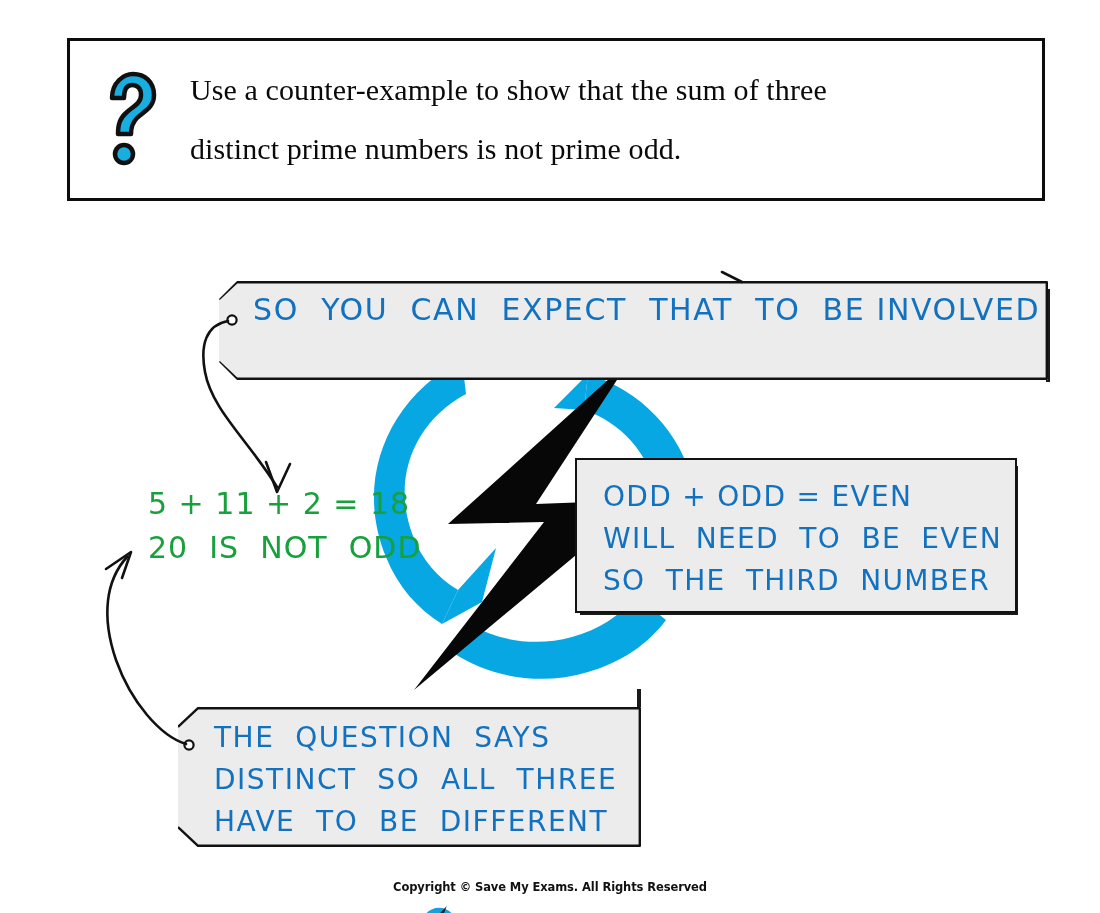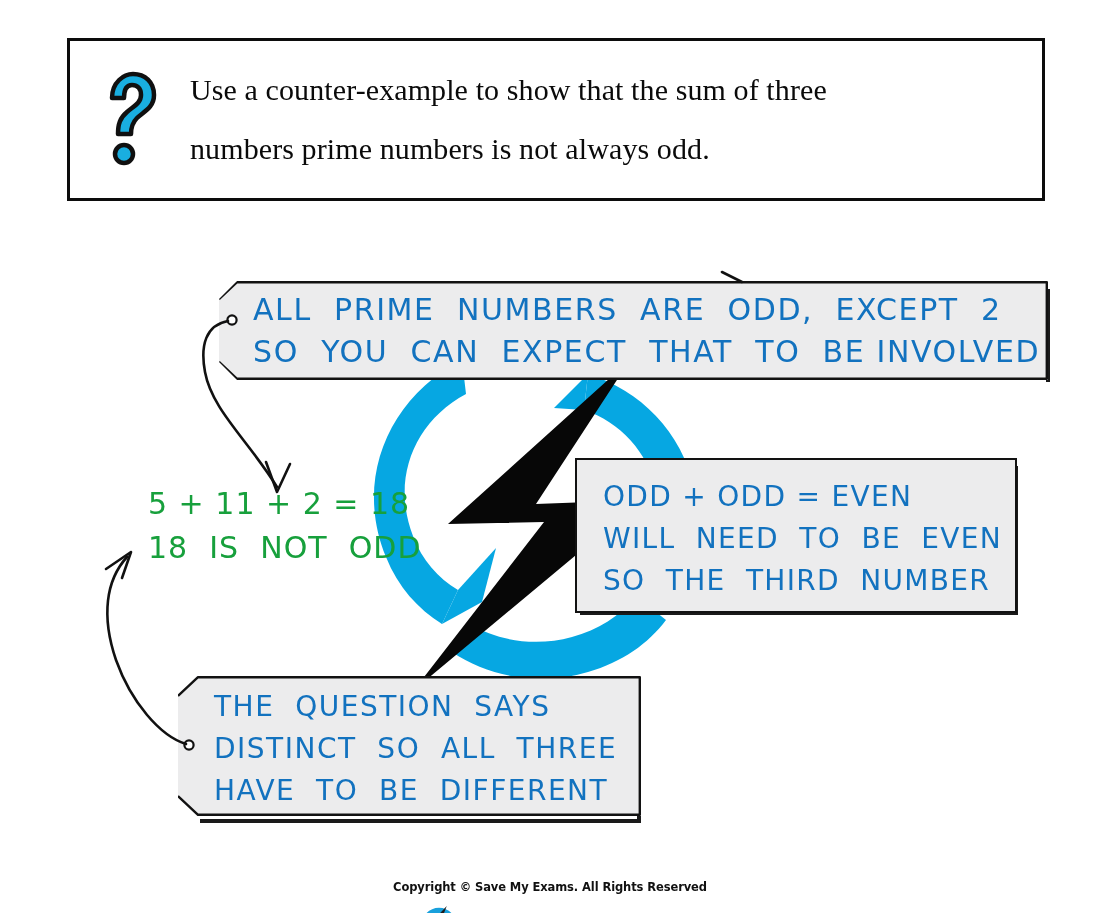--- a/index.html
+++ b/index.html
@@ -110,21 +110,21 @@
   }
   #callout-odd .line {
     font-size: 28px;
     line-height: 42px;
     letter-spacing: 1.3px;
   }
 
   
   #callout-distinct {
     left: 178px;
-    top: 676px;
+    top: 707px;
     width: 463px;
     height: 140px;
     padding: 10px 0 0 36px;
     border: none;
     background: transparent;
   }
   #callout-distinct .frame {
     position: absolute;
     inset: 0;
     background: #ececed;
@@ -213,21 +213,21 @@
     <div class="q-icon">
       <svg viewBox="0 0 58 96" width="58" height="96" aria-hidden="true">
         <path d="M12 28 C12 12, 24 4, 33 4 C45 4, 54 12, 54 25 C54 38, 43 42, 37 48
                  C32 53, 31 58, 31 64 L18 64 C18 54, 20 48, 27 42 C34 36, 41 33, 41 25
                  C41 18, 37 15, 32 15 C26 15, 24 20, 24 28 Z" fill="#19aee0" stroke="#101010" stroke-width="4.5" stroke-linejoin="round"></path>
         <circle cx="24" cy="84" r="9" fill="#19aee0" stroke="#101010" stroke-width="4.5"></circle>
       </svg>
     </div>
     <div>
       <div class="q-text">Use a counter-example to show that the sum of three</div>
-      <div class="q-text">numbers prime numbers is not always odd.</div>
+      <div class="q-text">distinct prime numbers is not prime odd.</div>
     </div>
   </div>
 
   <div class="watermark">
     <svg viewBox="0 0 420 345" width="420" height="345" aria-hidden="true">
 
       <path d="M132 8 C58 46, 24 128, 56 205 C68 235, 88 257, 112 272
                L128 238 C108 226, 92 208, 83 184 C61 127, 84 70, 136 42 Z" fill="#06a7e2"></path>
 
       <path d="M112 272 L128 238 L166 196 L152 250 Z" fill="#06a7e2"></path>
@@ -239,30 +239,29 @@
 
       <path d="M122 300 C160 326, 212 334, 258 320 C292 310, 318 292, 336 268
                L306 244 C290 264, 268 278, 242 285 C206 295, 168 289, 140 272 Z" fill="#06a7e2"></path>
 
       <path d="M300 8 L118 172 L214 170 L84 338 L312 148 L206 152 Z" fill="#070707"></path>
     </svg>
   </div>
 
   <div class="working">
     <div class="line">5 + 11 + 2 = 18</div>
-    <div class="line">18  IS  NOT  ODD</div>
+    <div class="line">20  IS  NOT  ODD</div>
   </div>
 
   <div class="shadow-rim" style="left:1046px; top:289px; width:4px; height:93px;"></div>
   <div class="callout" id="callout-prime">
     <div class="frame"></div>
     <svg style="position:absolute;left:0;top:0;pointer-events:none;" width="829" height="99" aria-hidden="true">
       <path d="M0 18 L18 1.2 L827.8 1.2 L827.8 97.8 L18 97.8 L0 81" fill="none" stroke="#121212" stroke-width="2.4" stroke-linejoin="round"></path>
     </svg>
-    <div class="line">ALL  PRIME  NUMBERS  ARE  ODD,  EXCEPT  2</div>
     <div class="line">SO  YOU  CAN  EXPECT  THAT  TO  BE INVOLVED</div>
   </div>
 
   <div class="shadow-rim" style="left:1014px; top:466px; width:4px; height:149px;"></div>
   <div class="shadow-rim" style="left:580px; top:611px; width:438px; height:4px;"></div>
   <div class="callout" id="callout-odd">
     <div class="line">ODD + ODD = EVEN</div>
     <div class="line">WILL  NEED  TO  BE  EVEN</div>
     <div class="line">SO  THE  THIRD  NUMBER</div>
   </div>

